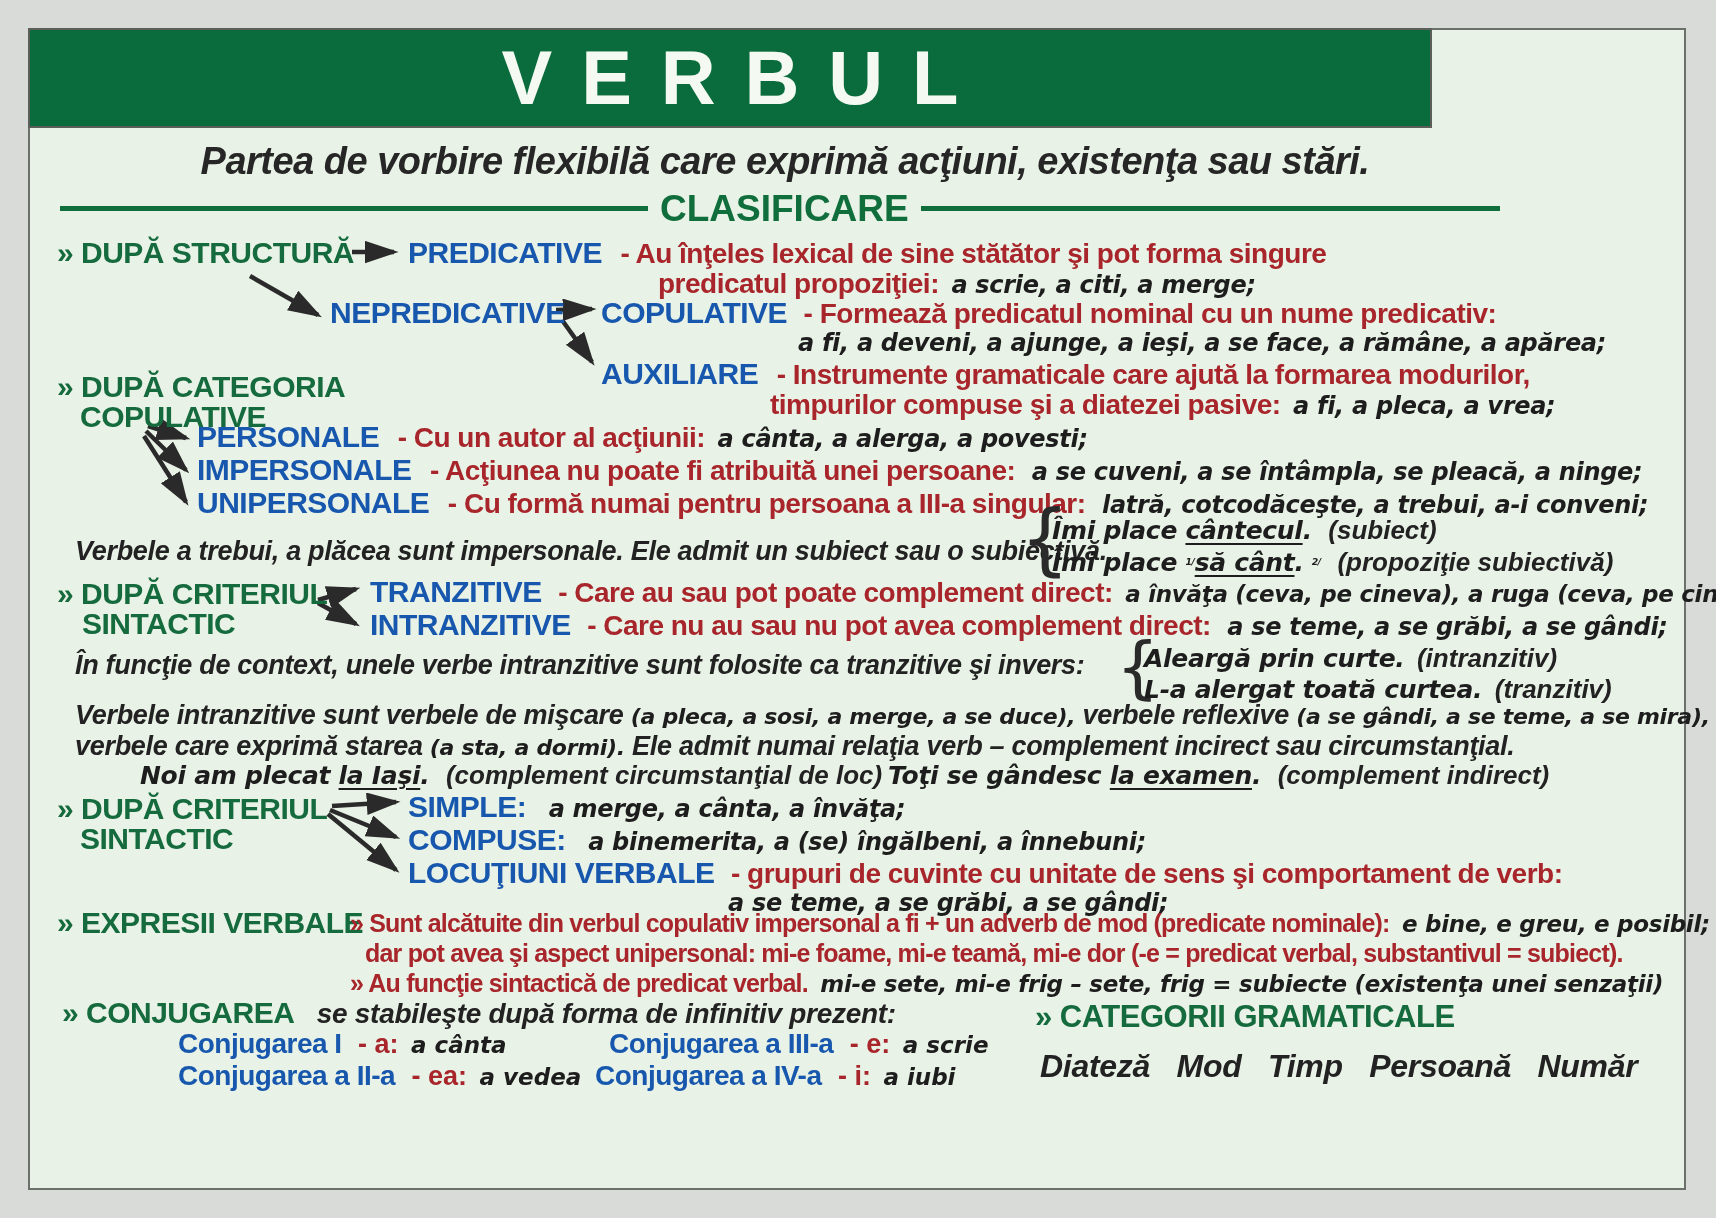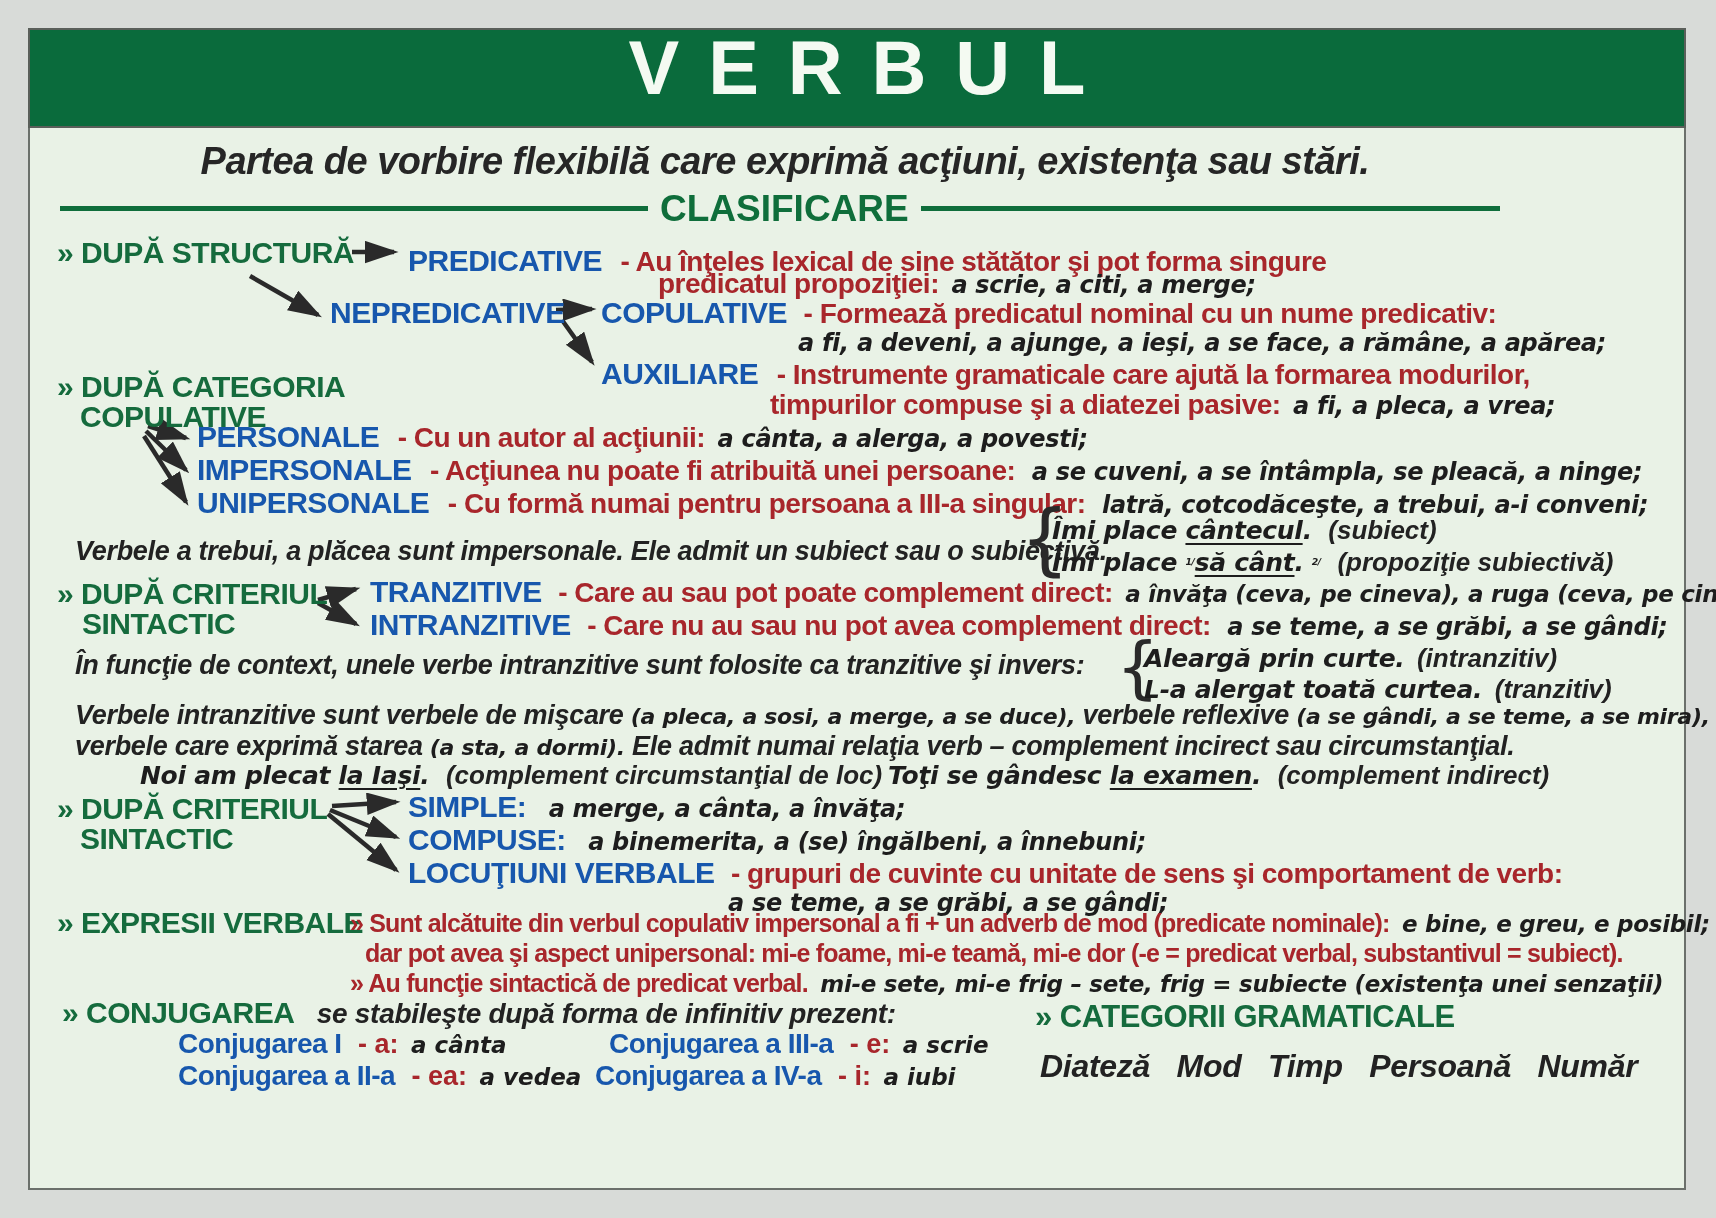--- a/index.html
+++ b/index.html
@@ -8,23 +8,23 @@
     background:#d8dbd8;
     font-family:"Liberation Sans",sans-serif;
     overflow:hidden;
   }
   .page{position:relative;width:1716px;height:1218px;}
   .poster{
     position:absolute;left:28px;top:28px;width:1658px;height:1162px;
     background:#e9f2e6;border:2px solid #6b706b;box-sizing:border-box;
   }
   .header-bar{
-    position:absolute;left:28px;top:28px;width:1658px;height:100px;
+    position:absolute;left:28px;top:28px;width:1404px;height:100px;
     background:#0a6b3c;border:2px solid #5a5f5a;box-sizing:border-box;
-    display:flex;align-items:flex-start;justify-content:center;
+    display:flex;align-items:center;justify-content:center;
   }
   .main-title{
     color:#f4faf2;font-size:76px;font-weight:bold;
     letter-spacing:0.38em;text-indent:0.38em;line-height:1;
   }
   .pos{position:absolute;white-space:nowrap;line-height:1.12;}
   .subtitle{
     left:28px;top:140px;width:1514px;text-align:center;
     font-size:38px;font-weight:bold;font-style:italic;color:#262626;
     letter-spacing:-0.5px;
@@ -98,21 +98,21 @@
   </svg>
 
   <div class="pos subtitle">Partea de vorbire flexibilă care exprimă acţiuni, existenţa sau stări.</div>
   <div class="pos clasif-row">
     <div class="clasif-line l1"></div>
     <div class="clasif-text">CLASIFICARE</div>
     <div class="clasif-line l2"></div>
   </div>
 
   <div class="pos gh" style="left:57px;top:236px;">» DUPĂ STRUCTURĂ</div>
-  <div class="pos" style="left:408px;top:236px;margin-top:8px;">
+  <div class="pos" style="left:408px;top:236px;">
     <span class="blue">PREDICATIVE</span>
     <span class="red ml14">- Au înţeles lexical de sine stătător şi pot forma singure</span>
   </div>
   <div class="pos" style="left:658px;top:268px;">
     <span class="red">predicatul propoziţiei:</span>
     <span class="ex ml8">a scrie, a citi, a merge;</span>
   </div>
   <div class="pos blue" style="left:330px;top:296px;">NEPREDICATIVE</div>
   <div class="pos" style="left:601px;top:296px;">
     <span class="blue">COPULATIVE</span>

